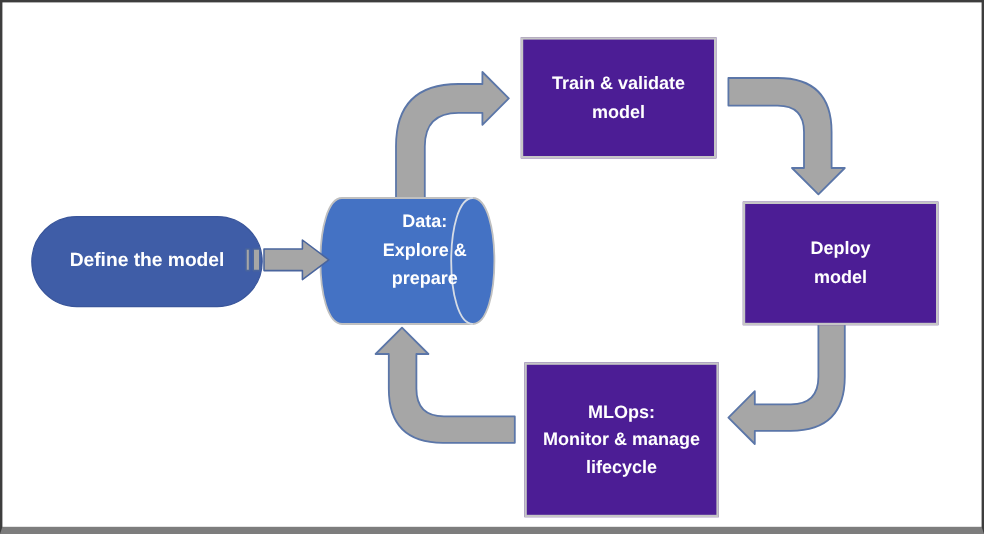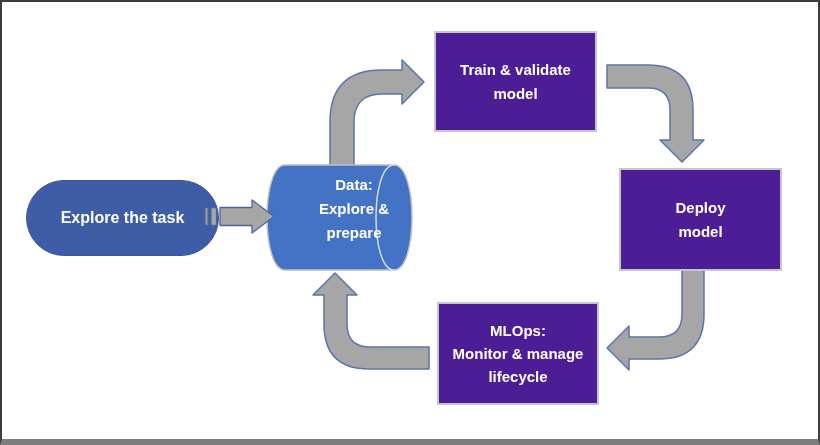--- a/index.html
+++ b/index.html
@@ -45,21 +45,21 @@
   svg.flow{
     position:absolute;left:0;top:0;z-index:2;pointer-events:none;
   }
 </style>
 </head>
 <body>
 
 <div class="frame">
 
   <div class="node pill-node" style="left:24px;top:178px;width:193px;height:76px;">
-    <span>Explore the task</span>
+    <span>Define the model</span>
   </div>
 
   <svg class="flow" width="820" height="445" viewBox="0 0 820 445">
 
     <path d="M 328,166 L 328,120 Q 328,68 380,68 L 400,68 L 400,58 L 422,80 L 400,102 L 400,92 L 380,92 Q 352,92 352,120 L 352,166 Z" fill="#A6A6A6" stroke="#5B76A8" stroke-width="1.5" stroke-linejoin="round"></path>
 
     <path d="M 427,367 L 367,367 Q 322,367 322,322 L 322,293 L 311,293 L 333,271 L 355,293 L 345,293 L 345,322 Q 345,345 368,345 L 427,345 Z" fill="#A6A6A6" stroke="#5B76A8" stroke-width="1.5" stroke-linejoin="round"></path>
 
     <path d="M 283,163 L 392,163 C 416,163 416,268 392,268 L 283,268 C 259,268 259,163 283,163 Z" fill="#4472C4" stroke="#C0C0C0" stroke-width="1.5"></path>
     <path d="M 392,163 C 368,163 368,268 392,268" fill="none" stroke="#D6DCE5" stroke-width="1.5"></path>
@@ -82,19 +82,19 @@
   <div class="node rect-node" style="left:432px;top:29px;width:163px;height:101px;">
     <span>Train &amp; validate
 model</span>
   </div>
 
   <div class="node rect-node" style="left:617px;top:166px;width:163px;height:103px;">
     <span>Deploy
 model</span>
   </div>
 
-  <div class="node rect-node" style="left:435px;top:300px;width:162px;height:103px;">
+  <div class="node rect-node" style="left:435px;top:300px;width:162px;height:129px;">
     <span>MLOps:
 Monitor &amp; manage
 lifecycle</span>
   </div>
 
 </div>
 
 </body></html>

